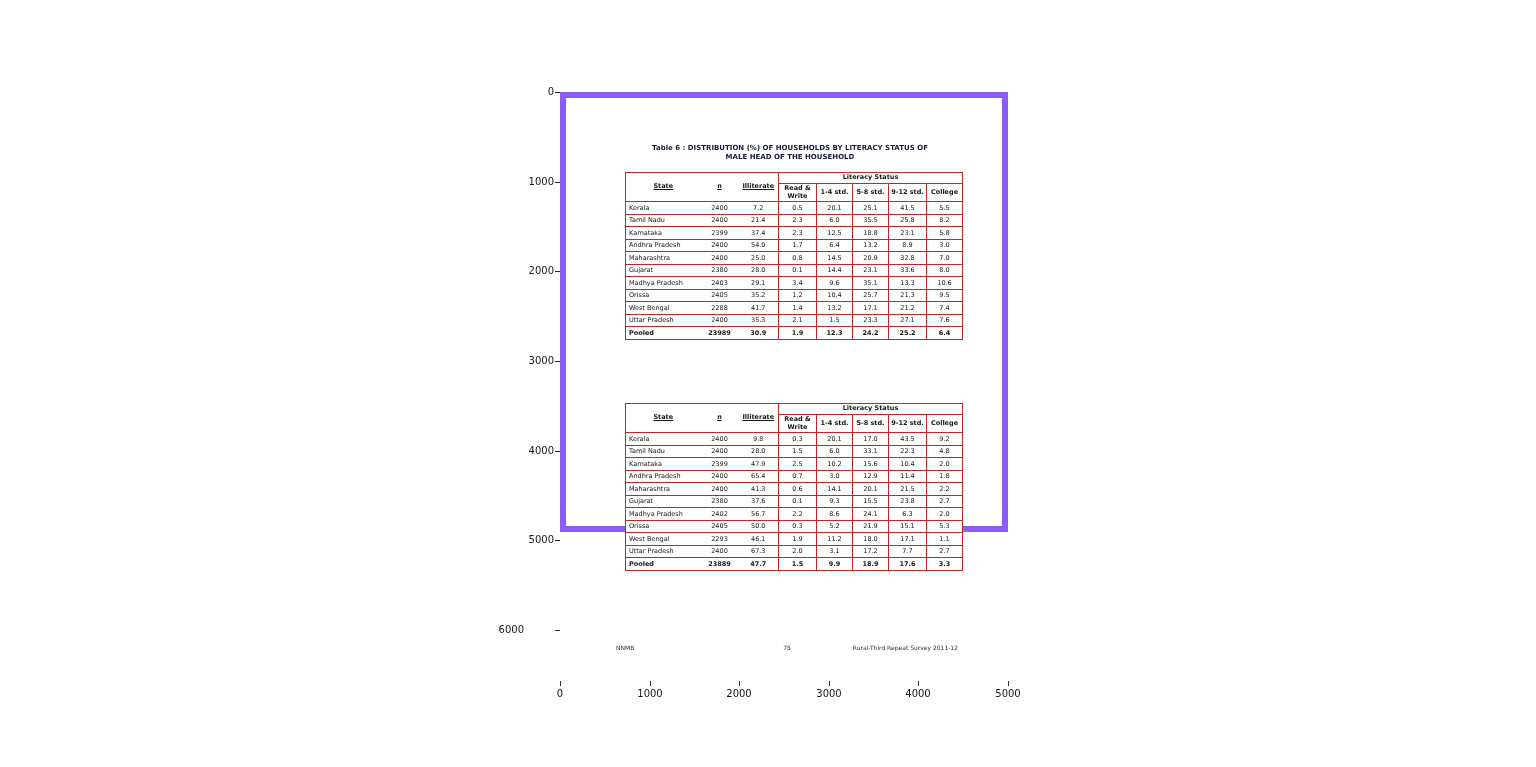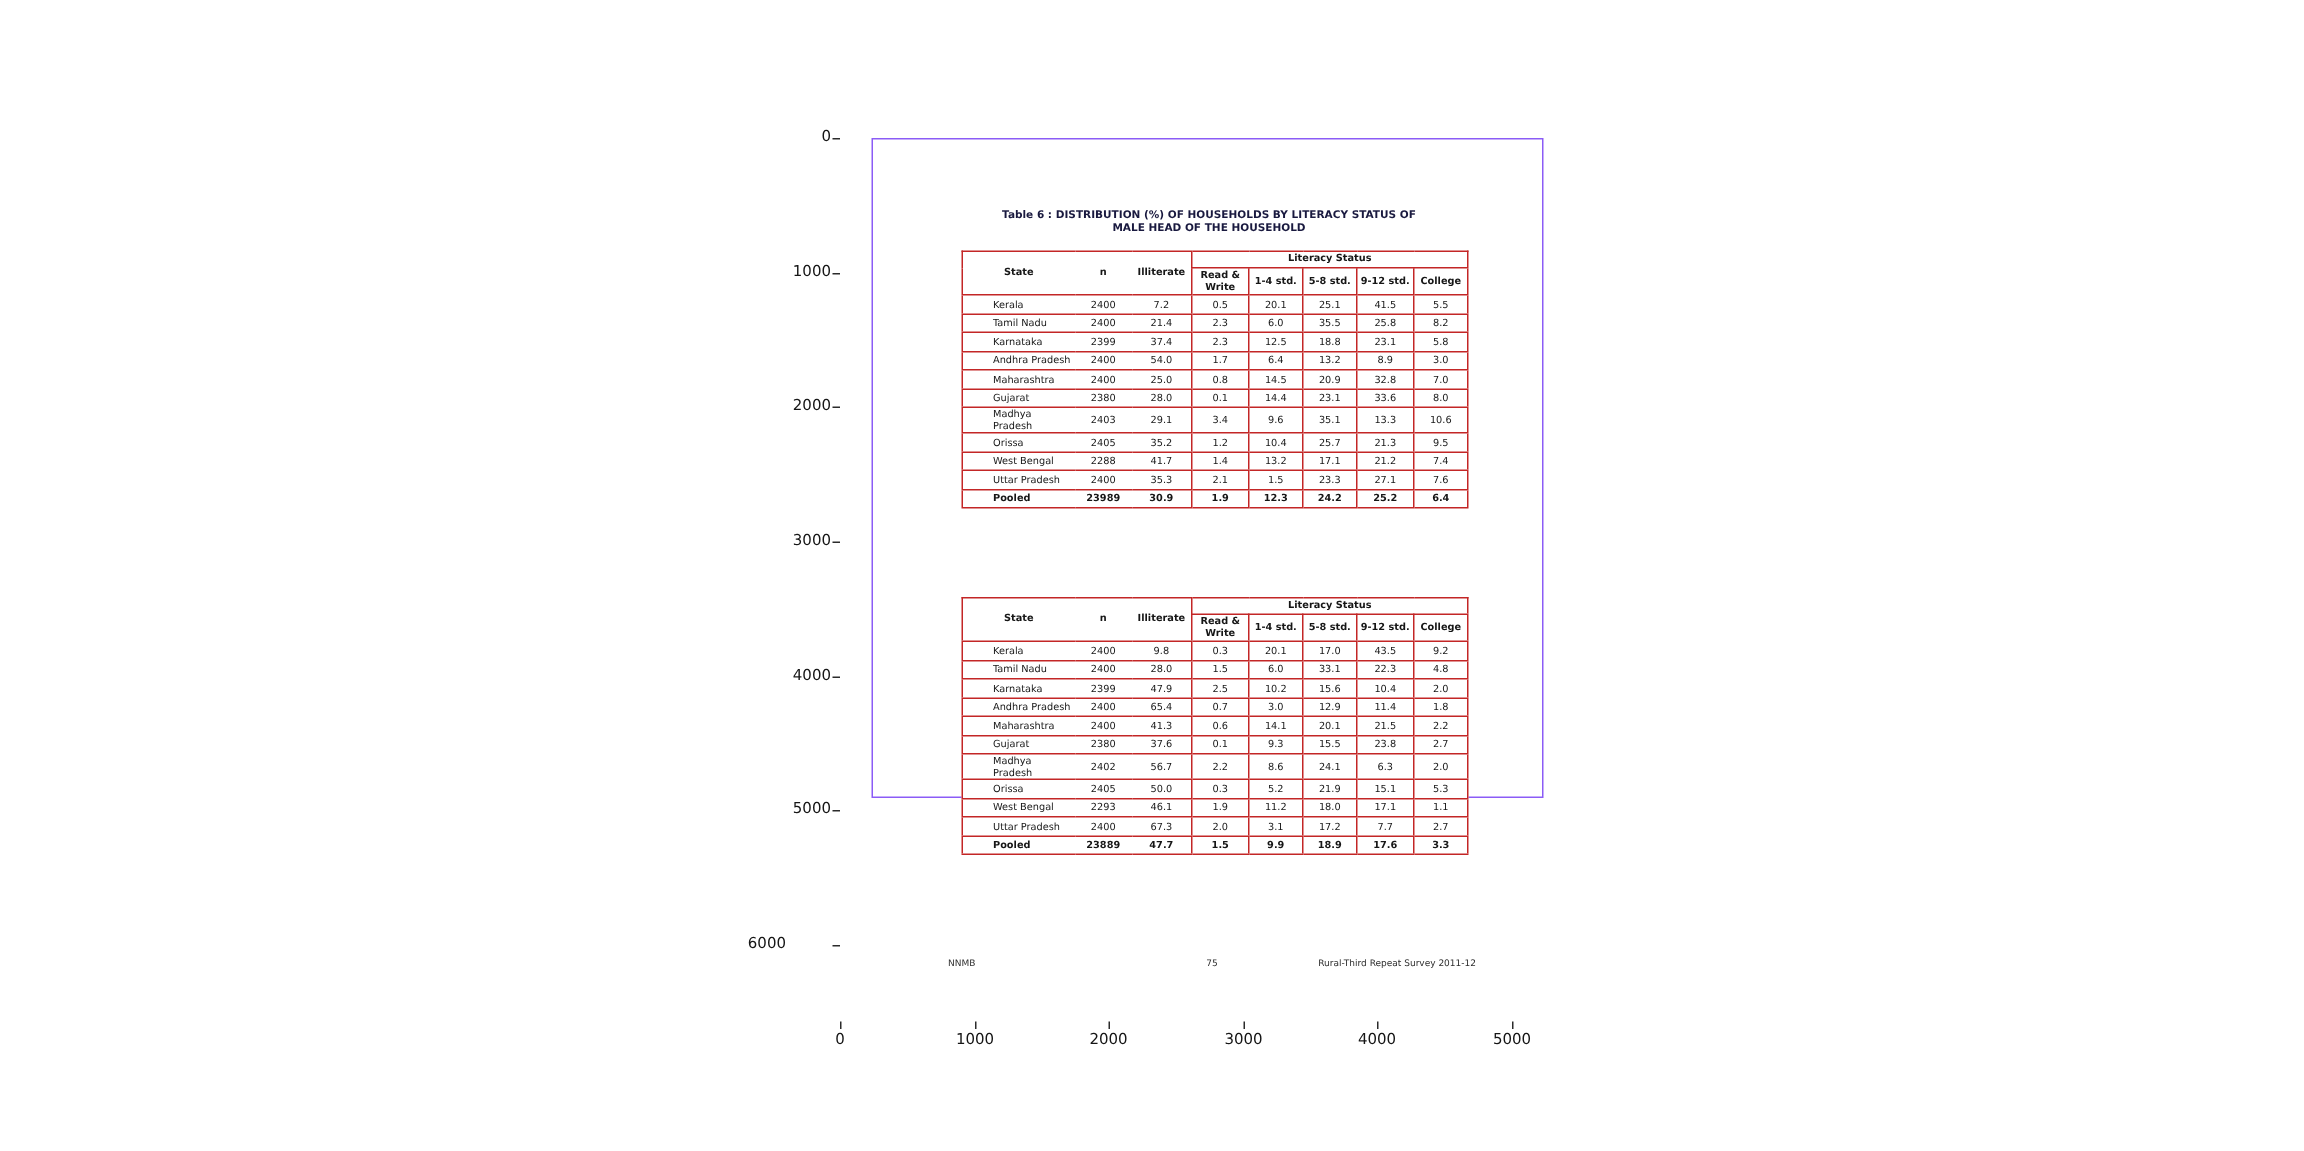--- a/index.html
+++ b/index.html
@@ -2,21 +2,21 @@
 <html><head>
 <meta charset="utf-8">
 <style>
   * { margin:0; padding:0; box-sizing:border-box; }
   html,body { width:1536px; height:767px; background:#ffffff; overflow:hidden;
               font-family:"DejaVu Sans", sans-serif; color:#111; }
   .canvas { position:absolute; left:0; top:0; width:1536px; height:767px; }
 
   
   .axes { position:absolute; left:560px; top:92px; width:448px; height:440px;
-          border:1px solid #8b5cf6; background:#fff;margin-left:21px; }
+          border:6px solid #8b5cf6; background:#fff; }
   .tick-label { position:absolute; font-size:10px; color:#161616; line-height:12px; }
   .ylab { width:56px; text-align:right; }
   .xlab { width:56px; text-align:center; }
   .tick { position:absolute; background:#2b2b2b; }
 
   
   .doc { position:absolute; inset:0; }
   .doc-title { position:absolute; left:38px; width:372px; text-align:center;
                font-size:7px; font-weight:bold; line-height:9px; color:#19193f; }
   .footer { position:absolute; left:50px; right:44px; top:546px; height:10px;
@@ -27,25 +27,25 @@
 
   
   table.tbl { position:absolute; left:59px; width:337px; border-collapse:collapse;
               table-layout:fixed; background:#fff; border:1.5px solid #c32626;
               font-size:6.5px; color:#161616; }
   .tbl th { font-weight:bold; vertical-align:middle; text-align:center;
             padding:0 1px; line-height:7.5px; }
   .tbl td { padding:0 2px; height:12.5px; line-height:8px; vertical-align:middle; }
   .tbl .h-group { height:11px; border-left:1px solid #c32626; border-bottom:1px solid #c32626; }
   .tbl .h-sub   { height:18px; border-bottom:1px solid #c32626; }
-  .tbl .h-fix   { border-bottom:1px solid #c32626; }
+  .tbl .h-fix   { border-bottom:1px solid #c32626;text-decoration:underline; }
   .tbl td, .tbl th { border-bottom:1px solid #c32626; }
   .tbl td.c3, .tbl td.c4, .tbl td.c5, .tbl td.c6, .tbl td.c7,
   .tbl th.c3, .tbl th.c4, .tbl th.c5, .tbl th.c6, .tbl th.c7 { border-left:1px solid #c32626; }
-  .tbl td.state { text-align:left; padding-left:20px; }
+  .tbl td.state { text-align:left; padding-left:3px; }
   .tbl td.num   { text-align:center; }
   .tbl tr.pooled td { font-weight:bold; }
   #table6 { top:74px; }
   #table7 { top:305px; }
   #title6 { top:46px; }
   #title7 { top:279px; }
 </style>
 </head>
 <body>
 

